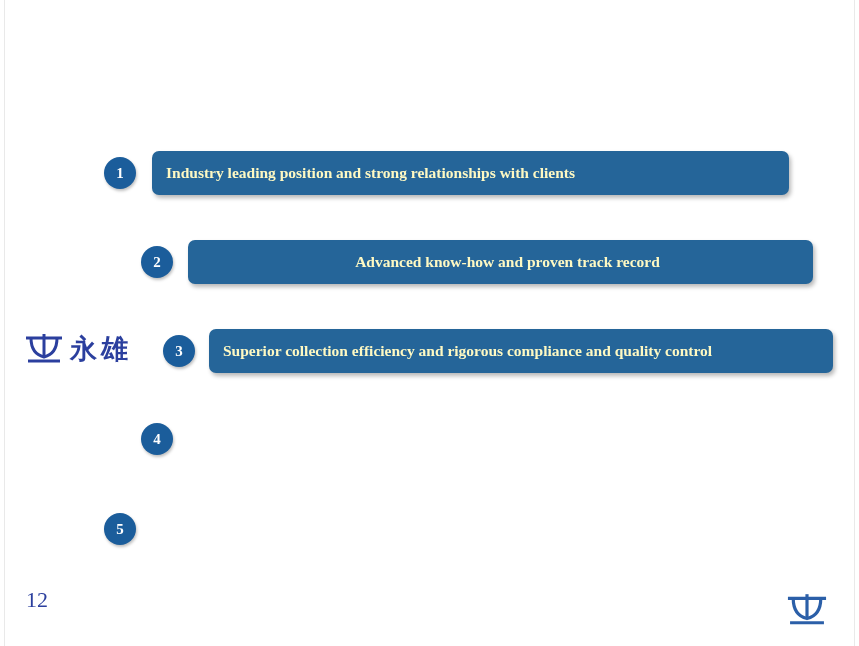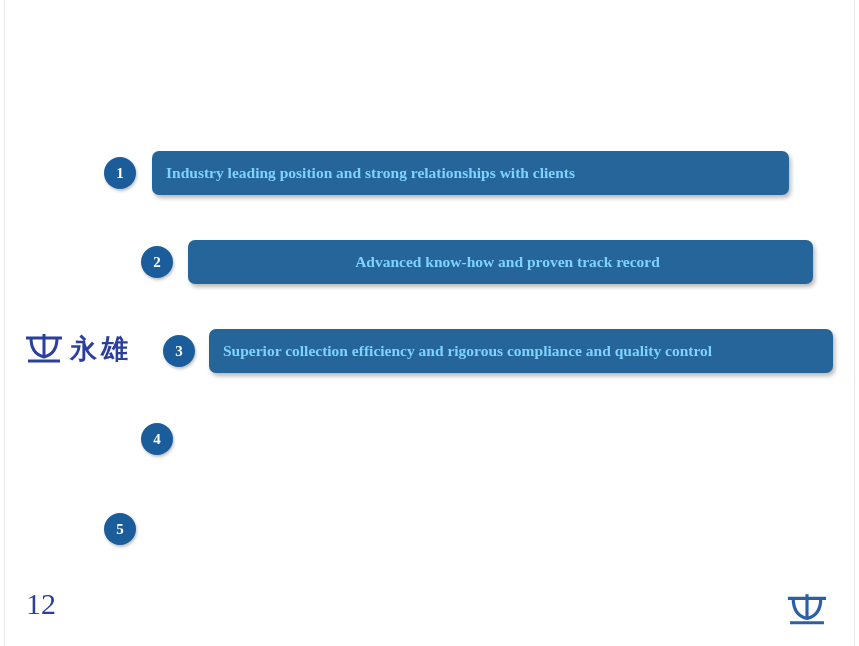--- a/index.html
+++ b/index.html
@@ -81,21 +81,21 @@
     position: absolute;
     height: 44px;
     background: #256599;
     border-radius: 7px;
     box-shadow: 2px 3px 4px rgba(0,0,0,0.28);
     display: flex;
     align-items: center;
     top: 0;
   }
   .bar-text {
-    color: #7dd3fc;
+    color: #fef9c3;
     font-size: 15.5px;
     font-weight: bold;
     padding-left: 14px;
     font-family: "Liberation Serif", serif;
     white-space: nowrap;
   }
   .logo-main {
     position: absolute;
     left: 22px;
     top: 328px;
@@ -115,21 +115,21 @@
     letter-spacing: 4px;
     margin-left: 4px;
     font-family: "DejaVu Sans", sans-serif;
     line-height: 1;
   }
   .page-number {
     position: absolute;
     left: 26px;
     top: 587px;
     color: #2b3f9e;
-    font-size: 30px;
+    font-size: 22px;
     font-family: "Liberation Serif", serif;
   }
   .logo-corner {
     position: absolute;
     left: 783px;
     top: 591px;
     width: 48px;
     height: 36px;
   }
 </style>

